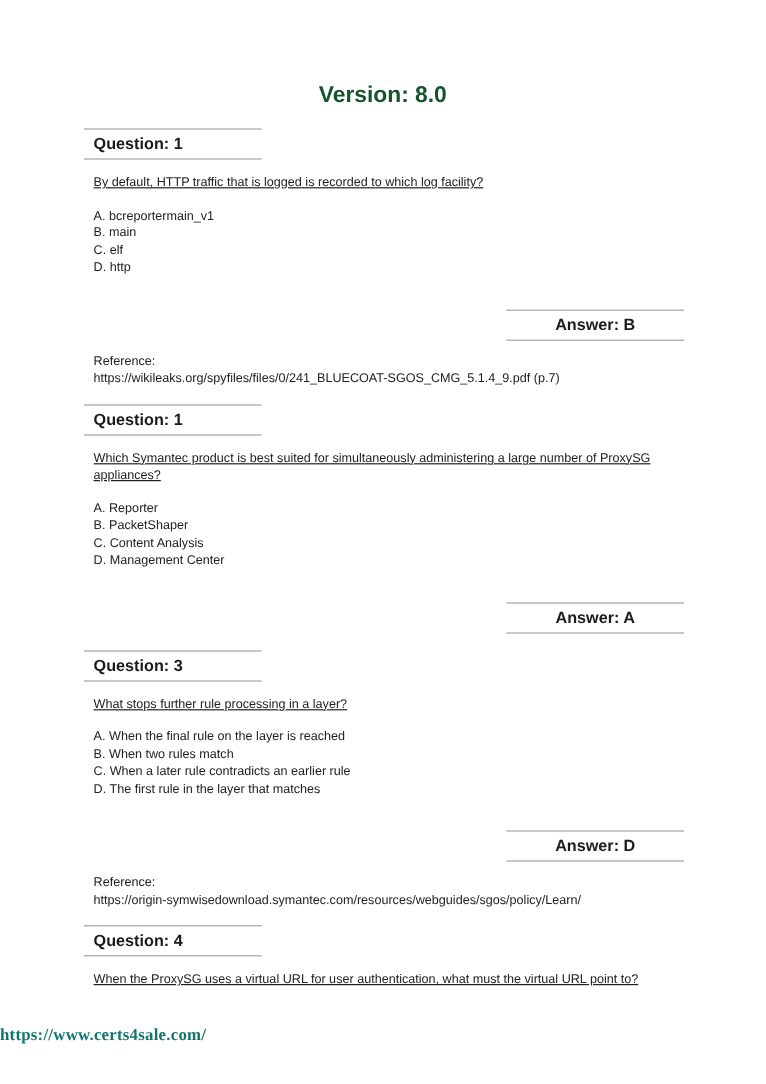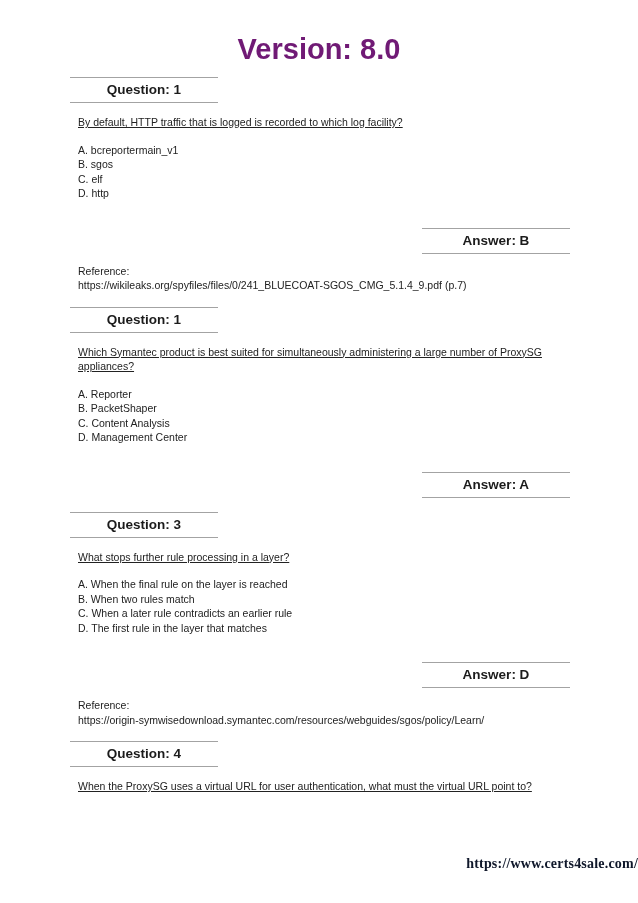--- a/index.html
+++ b/index.html
@@ -6,75 +6,74 @@
   html, body { margin: 0; padding: 0; background: #ffffff; }
   .page {
     width: 638px; height: 903px;
     position: relative; overflow: hidden;
     background: #ffffff;
     font-family: "Liberation Sans", "DejaVu Sans", sans-serif;
     font-size: 10.5px;
     color: #222222;
   }
   .doc-title {
-    margin: 0; padding-top: 36px;
+    margin: 0; padding-top: 66px;
     text-align: center;
-    font-size: 29px; font-weight: 700; color: #701a75;
+    font-size: 19px; font-weight: 700; color: #14532d;
     line-height: 27px;
   }
   .content { margin: 0 68px 0 78px; }
   .question { margin-top: 14px; }
   .q-heading {
     width: 148px; margin-left: -8px;
     padding: 4px 8px;
     border-top: 1px solid #a3a3a3;
     border-bottom: 1px solid #a3a3a3;
     font-size: 13.5px; font-weight: 700; line-height: 16px;
     color: #1b1b1b;
-    text-align: center;
   }
   .q-text { margin: 12px 0 0; line-height: 14.5px; text-decoration: underline; }
   .options { margin-top: 13px; }
   .option { line-height: 14.5px; }
   .answer {
     width: 148px; margin-left: auto; margin-top: 27px;
     padding: 4px 0;
     border-top: 1px solid #a3a3a3;
     border-bottom: 1px solid #a3a3a3;
     text-align: center;
     font-size: 13.5px; font-weight: 700; line-height: 16px;
     color: #1b1b1b;
   }
   .reference { margin-top: 10px; line-height: 14.5px; }
   .ref-line { line-height: 14.5px; word-break: break-all; }
   .footer {
     position: absolute; left: 0; right: 0; top: 856px;
-    text-align: right;
+    text-align: left;
     font-family: "Liberation Serif", "DejaVu Serif", serif;
     font-weight: 700; font-size: 14px;
-    color: #0f172a;
+    color: #0f766e;
     letter-spacing: 0.2px;
   }
   .footer span { cursor: pointer; }
 </style>
 </head>
 <body>
 
 <div class="page">
 
   <h1 class="doc-title">Version: 8.0</h1>
 
   <div class="content">
 
     <section class="question">
       <div class="q-heading">Question: 1</div>
       <p class="q-text">By default, HTTP traffic that is logged is recorded to which log facility?</p>
       <div class="options">
         <div class="option">A. bcreportermain_v1</div>
-        <div class="option">B. sgos</div>
+        <div class="option">B. main</div>
         <div class="option">C. elf</div>
         <div class="option">D. http</div>
       </div>
       <div class="answer">Answer: B</div>
       <div class="reference">
         <div class="ref-line">Reference:</div>
         <div class="ref-line">https://wikileaks.org/spyfiles/files/0/241_BLUECOAT-SGOS_CMG_5.1.4_9.pdf (p.7)</div>
       </div>
     </section>
 

